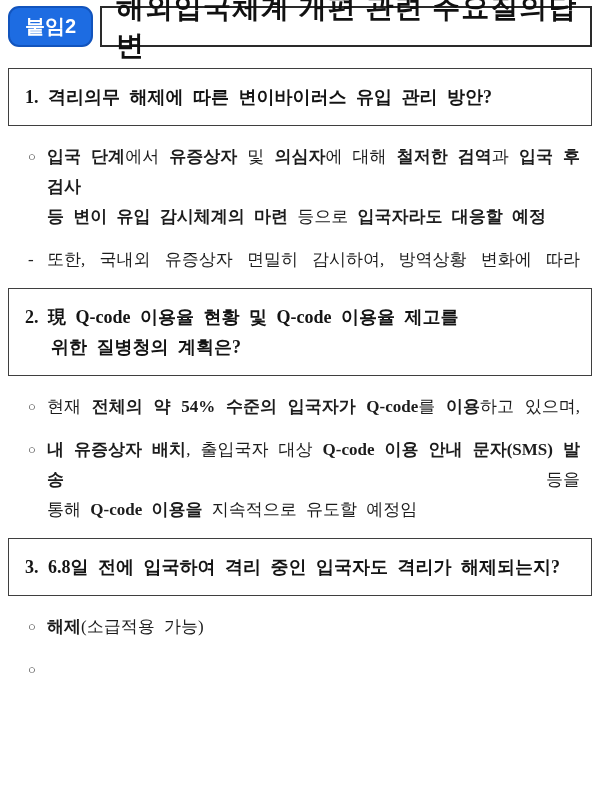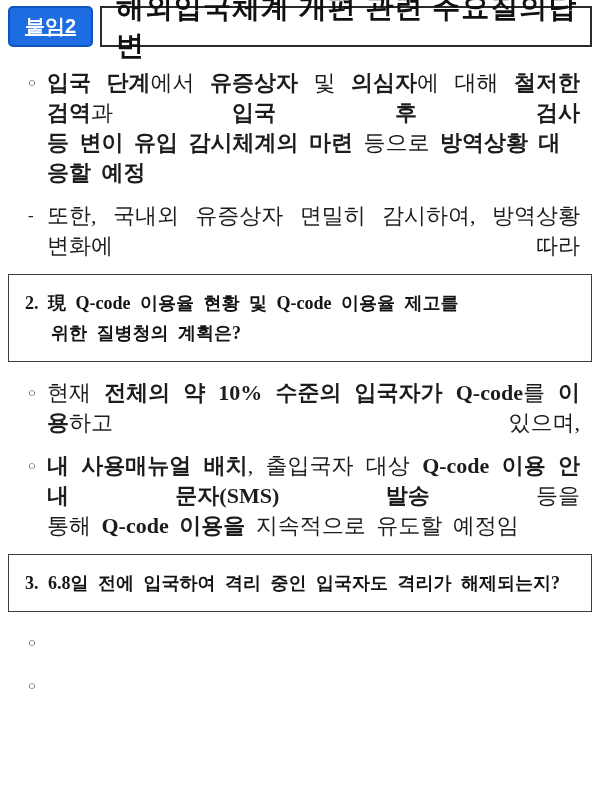--- a/index.html
+++ b/index.html
@@ -6,23 +6,23 @@
   .page{
     width:600px;height:796px;box-sizing:border-box;
     padding:6px 8px 0 8px;overflow:hidden;background:#fff;
     color:#1c1c1c;
     font-family:"Liberation Serif","DejaVu Serif",serif;
   }
   
   .header{display:flex;align-items:stretch;gap:7px;height:41px;margin-bottom:21px;}
   .badge{
     width:85px;display:flex;align-items:center;justify-content:center;
-    background:#1d6ce2;border:2px solid #1254bd;border-radius:5px;
+    background:#1d6ce2;border:2px solid #1254bd;border-radius:11px;
     color:#fff;font-family:"Liberation Sans","DejaVu Sans",sans-serif;
-    font-weight:bold;font-size:20px;box-sizing:border-box;text-decoration:underline;
+    font-weight:bold;font-size:20px;box-sizing:border-box;
   }
   .title-box{
     flex:1;display:flex;align-items:center;
     border:2px solid #2a2a2a;box-sizing:border-box;background:#fff;
     padding-left:14px;
     font-family:"Liberation Sans","DejaVu Sans",sans-serif;
     font-weight:bold;font-size:28px;letter-spacing:1px;color:#111;
   }
   
   .qa-section{margin:0;}
@@ -34,79 +34,83 @@
   }
   .q-box .q-line{white-space:nowrap;}
   .q-box .q-line.indent{padding-left:26px;}
   .sec-gap{}
   
   .bullet{display:flex;margin:0 12px 13px 20px;}
   .marker{
     width:19px;flex:0 0 19px;font-size:13px;line-height:30px;color:#222;
   }
   .marker.dash{font-size:17px;}
-  .bullet-content{flex:1;font-size:22px;line-height:30px;word-spacing:5px;}
+  .bullet-content{flex:1;font-size:17px;line-height:30px;word-spacing:5px;}
   .line{text-align:left;}
   .line.j{text-align:justify;text-align-last:justify;}
   .b{font-weight:bold;}
 </style>
 </head>
 <body>
 
 <div class="page">
   <div class="header">
     <div class="badge">
       <span>붙임2</span>
     </div>
     <div class="title-box">
       <span>해외입국체계 개편 관련 주요질의답변</span>
     </div>
   </div>
   <main>
       <section class="qa-section">
+        <div class="q-box">
+          <div class="q-line"><span class="b">1.  격리의무 해제에 따른 변이바이러스 유입 관리 방안?</span></div>
+        </div>
         <div class="bullet">
           <span class="marker">○</span>
           <div class="bullet-content">
             <div class="line j"><span class="b">입국 단계</span><span>에서 </span><span class="b">유증상자</span><span> 및 </span><span class="b">의심자</span><span>에 대해 </span><span class="b">철저한 검역</span><span>과 </span><span class="b">입국 후 검사</span></div>
-            <div class="line"><span class="b">등 변이 유입 감시체계의 마련</span><span> 등으로 </span><span class="b">방역상황 대응할 예정</span></div>
+            <div class="line"><span class="b">등 변이 유입 감시체계의 마련</span><span> 등으로 </span><span class="b">입국자라도 대응할 예정</span></div>
           </div>
         </div>
         <div class="bullet">
           <span class="marker dash">-</span>
           <div class="bullet-content">
             <div class="line j"><span>또한, 국내외 유증상자 면밀히 감시하여, 방역상황 변화에 따라</span></div>
           </div>
         </div>
       </section>
       <section class="qa-section sec-gap">
         <div class="q-box">
           <div class="q-line"><span class="b">2.  現 Q-code 이용율 현황 및 Q-code 이용율 제고를</span></div>
           <div class="q-line indent"><span class="b">위한 질병청의 계획은?</span></div>
         </div>
         <div class="bullet">
           <span class="marker">○</span>
           <div class="bullet-content">
-            <div class="line j"><span>현재 </span><span class="b">전체의 약 10% 수준의 입국자가 Q-code</span><span>를 </span><span class="b">이용</span><span>하고 있으며,</span></div>
+            <div class="line j"><span>현재 </span><span class="b">전체의 약 54% 수준의 입국자가 Q-code</span><span>를 </span><span class="b">이용</span><span>하고 있으며,</span></div>
           </div>
         </div>
         <div class="bullet">
           <span class="marker">○</span>
           <div class="bullet-content">
-            <div class="line j"><span class="b">내 사용매뉴얼 배치</span><span>, 출입국자 대상 </span><span class="b">Q-code 이용 안내 문자(SMS) 발송</span><span> 등을</span></div>
+            <div class="line j"><span class="b">내 유증상자 배치</span><span>, 출입국자 대상 </span><span class="b">Q-code 이용 안내 문자(SMS) 발송</span><span> 등을</span></div>
             <div class="line"><span>통해 </span><span class="b">Q-code 이용을</span><span> 지속적으로 유도할 예정임</span></div>
           </div>
         </div>
       </section>
       <section class="qa-section sec-gap">
         <div class="q-box">
           <div class="q-line"><span class="b">3.  6.8일 전에 입국하여 격리 중인 입국자도 격리가 해제되는지?</span></div>
         </div>
         <div class="bullet">
           <span class="marker">○</span>
           <div class="bullet-content">
+            <div class="line"><span class="b">해제</span><span>(소급적용 가능)</span></div>
           </div>
         </div>
         <div class="bullet">
           <span class="marker">○</span>
           <div class="bullet-content">
             <div class="line j"></div>
           </div>
         </div>
       </section>
     </main>

